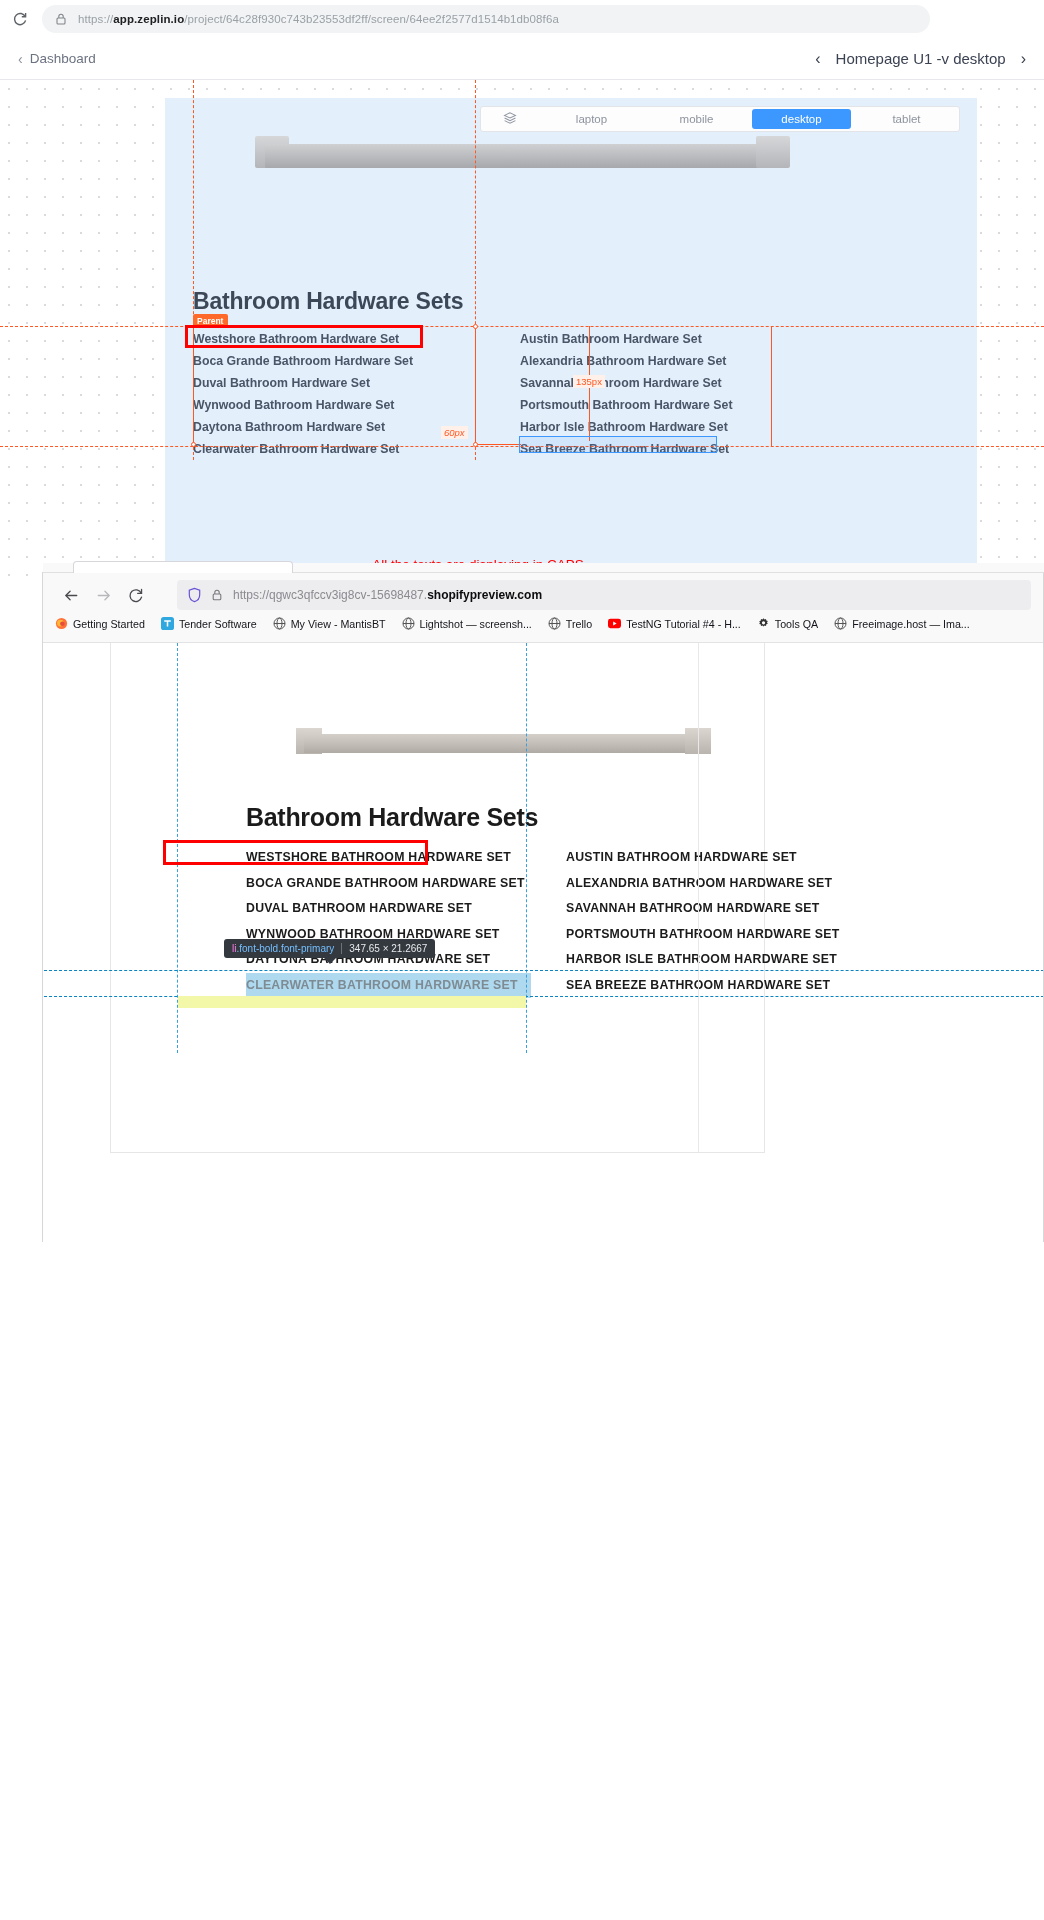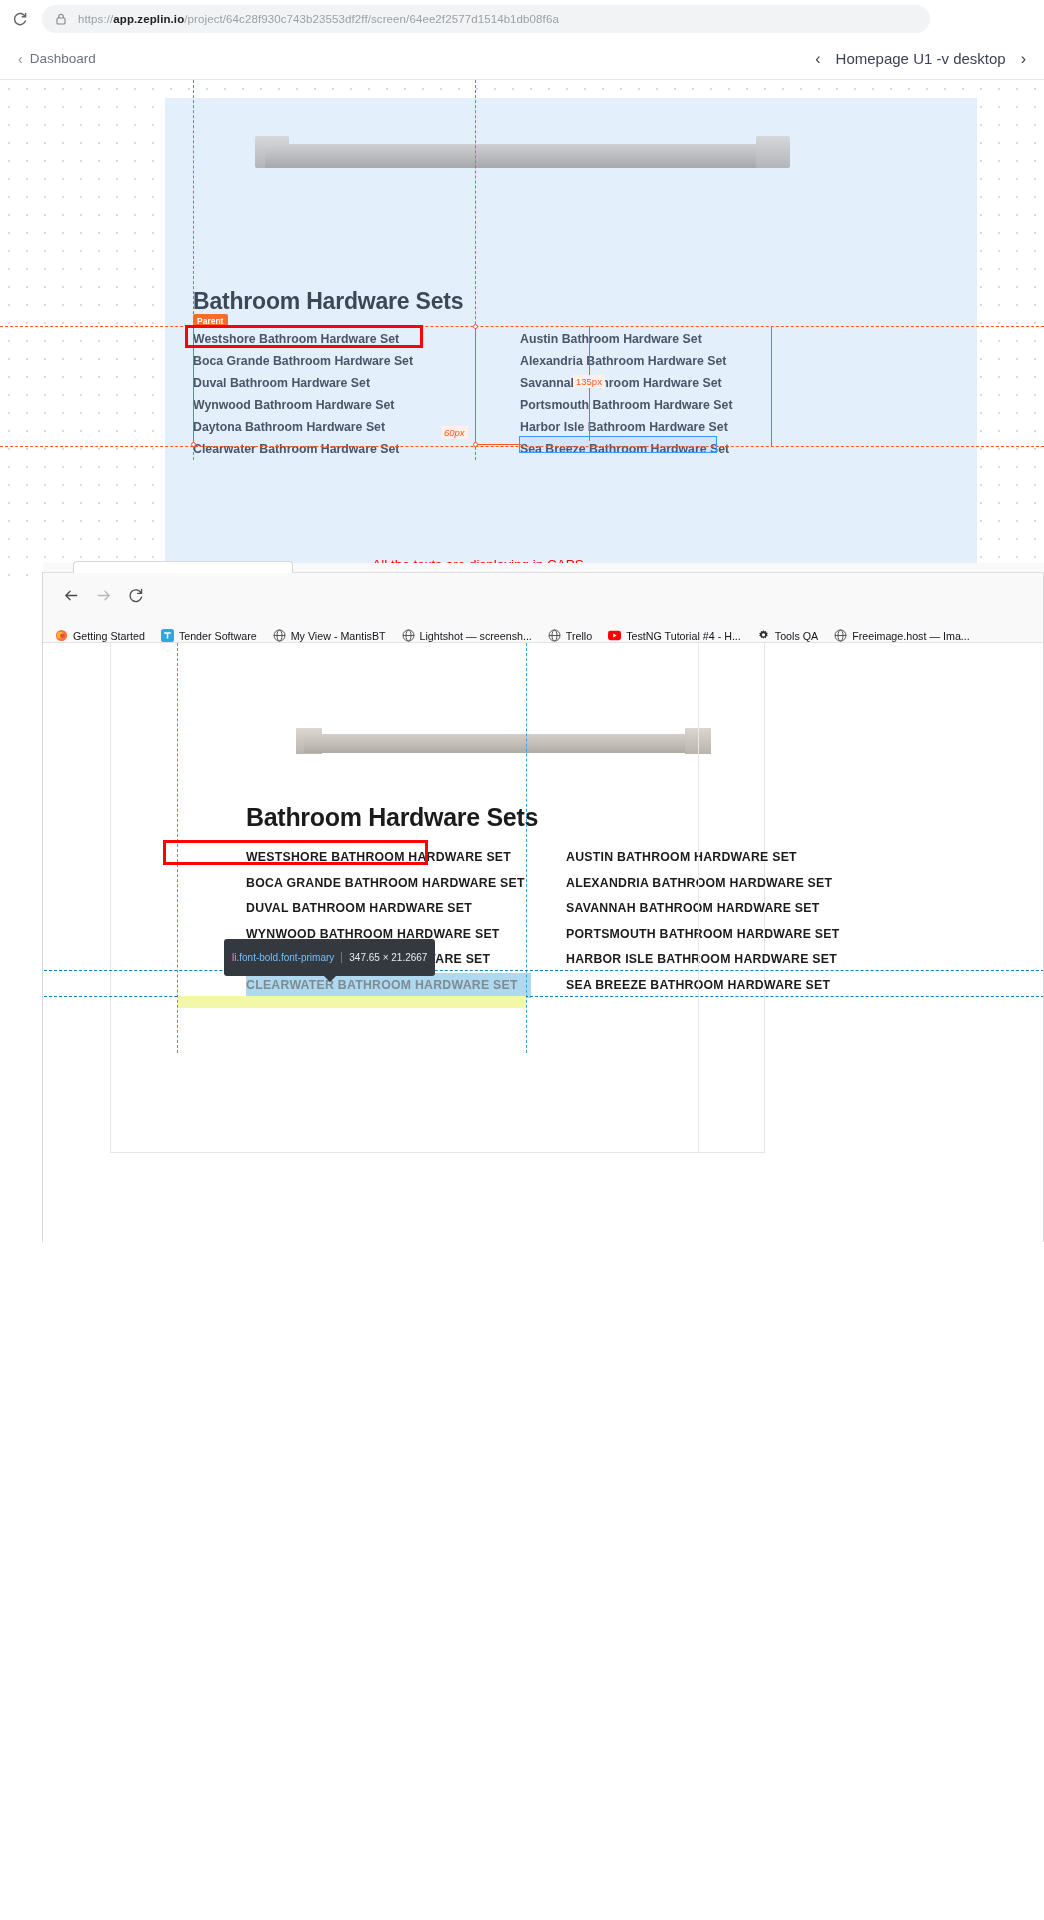--- a/index.html
+++ b/index.html
@@ -156,21 +156,21 @@
     border-radius: 4px; display: flex; align-items: center; padding: 0 10px;
   }
   .ff-shield { width: 15px; height: 16px; margin-right: 9px; }
   .ff-lock { width: 12px; height: 14px; margin-right: 10px; opacity: .7; }
   .ff-url { font-size: 12px; color: #8a8a8f; white-space: nowrap; }
   .ff-url b { color: #0c0c0d; font-weight: 600; }
 
   .ff-bookmarks {
     position: absolute; left: 0; top: 44px; width: 1000px; height: 26px;
     background: #f9f9fa; border-bottom: 1px solid #e3e3e6;
-    display: flex; align-items: flex-end; padding: 0 12px; gap: 16px;
+    display: flex; align-items: flex-start; padding: 0 12px; gap: 16px;
   }
   .bm { display: flex; align-items: center; gap: 5px; font-size: 10.7px; color: #15141a; white-space: nowrap; }
   .bm-ico { width: 13px; height: 13px; flex: 0 0 13px; }
 
   
   .ff-page {
     position: absolute; left: 0; top: 70px; width: 1000px; height: 600px;
     background: #ffffff; overflow: hidden;
   }
   .site-frame {
@@ -200,21 +200,21 @@
   }
   .site-li.hl { background: #aed9ef; color: #7e8b93; }
 
   
   .dt-dash-v { position: absolute; border-left: 1px dashed #3aa0dd; width: 0; }
   .dt-dash-h { position: absolute; border-top: 1px dashed #0a84c1; height: 0; }
   .dt-yellow { position: absolute; background: #f3f7a8; }
   .dt-guide-v { position: absolute; border-left: 1px solid #e8e8e8; width: 0; }
   .dt-tooltip {
     position: absolute; background: #33393f; color: #ffffff;
-    border-radius: 3px; padding: 13px 8px; font-size: 10px;
+    border-radius: 3px; padding: 4px 8px; font-size: 10px;
     display: flex; align-items: center; gap: 7px; white-space: nowrap;
   }
   .dt-tooltip .sel-el { color: #ff7de9; }
   .dt-tooltip .sel-cls { color: #75bfff; }
   .dt-tooltip .divider { width: 1px; height: 11px; background: #6b7279; }
   .dt-tooltip .dims { color: #e8eaed; }
   .dt-tooltip::after {
     content: ""; position: absolute; left: 50%; bottom: -6px; margin-left: -6px;
     border-left: 6px solid transparent; border-right: 6px solid transparent;
     border-top: 6px solid #33393f;
@@ -252,20 +252,33 @@
     <span class="zp-screen-title">Homepage U1 -v desktop</span>
     <span class="zp-arrow">›</span>
   </div>
 </div>
 
 <div class="zeplin-canvas">
   <div class="dot-grid"></div>
 
   <div class="artboard">
 
+    <div class="device-bar">
+      <span class="device-layers">
+        <svg width="14" height="14" viewBox="0 0 16 16" fill="none" stroke="#9197a3" stroke-width="1.2">
+          <path d="M8 2 1.8 5 8 8l6.2-3L8 2z"></path>
+            <path d="M1.8 8 8 11l6.2-3"></path>
+            <path d="M1.8 11 8 14l6.2-3"></path>
+        </svg>
+      </span>
+      <span class="device-tab">laptop</span>
+      <span class="device-tab">mobile</span>
+      <span class="device-tab active">desktop</span>
+      <span class="device-tab">tablet</span>
+    </div>
 
     <div class="bar-img">
       <div class="bar-cap l"></div>
       <div class="bar-main"></div>
       <div class="bar-cap r"></div>
     </div>
 
     <div class="zp-heading">Bathroom Hardware Sets</div>
 
     <div class="zp-col left">
@@ -329,20 +342,34 @@
         <path d="M3.5 9h11"></path>
           <path d="M10.5 4.5 15 9l-4.5 4.5"></path>
       </svg>
     </div>
     <div class="ff-nav-btn">
       <svg width="17" height="17" viewBox="0 0 18 18" fill="none" stroke="#4a4a4f" stroke-width="1.4" stroke-linecap="round">
         <path d="M15 6.5A6.2 6.2 0 1 0 15.4 10.8"></path>
           <path d="M15.4 2.6v4.1h-4.1"></path>
       </svg>
     </div>
+    <div class="ff-urlbar">
+      <span class="ff-shield">
+        <svg width="15" height="16" viewBox="0 0 15 16" fill="none" stroke="#6a51d6" stroke-width="1.2">
+          <path d="M7.5 1.4 2.3 3.2v4.5c0 3.3 2.2 6 5.2 6.9 3-0.9 5.2-3.6 5.2-6.9V3.2L7.5 1.4z"></path>
+        </svg>
+      </span>
+      <span class="ff-lock">
+        <svg width="12" height="14" viewBox="0 0 12 14" fill="none" stroke="#4a4a4f" stroke-width="1.1">
+          <rect x="2.2" y="6" width="7.6" height="5.8" rx="1"></rect>
+            <path d="M3.8 6V4.4a2.2 2.2 0 0 1 4.4 0V6"></path>
+        </svg>
+      </span>
+      <span class="ff-url"><span>https://qgwc3qfccv3ig8cv-15698487.</span><b>shopifypreview.com</b></span>
+    </div>
   </div>
 
   <div class="ff-bookmarks">
     <div class="bm">
       <span class="bm-ico">
         <svg width="13" height="13" viewBox="0 0 13 13">
             <circle cx="6.5" cy="6.5" r="5.6" fill="#ff7139"></circle>
             <circle cx="5.4" cy="6.1" r="3.4" fill="#ffb833"></circle>
             <circle cx="7.4" cy="6.8" r="2.3" fill="#e54c3c"></circle>
           </svg>

